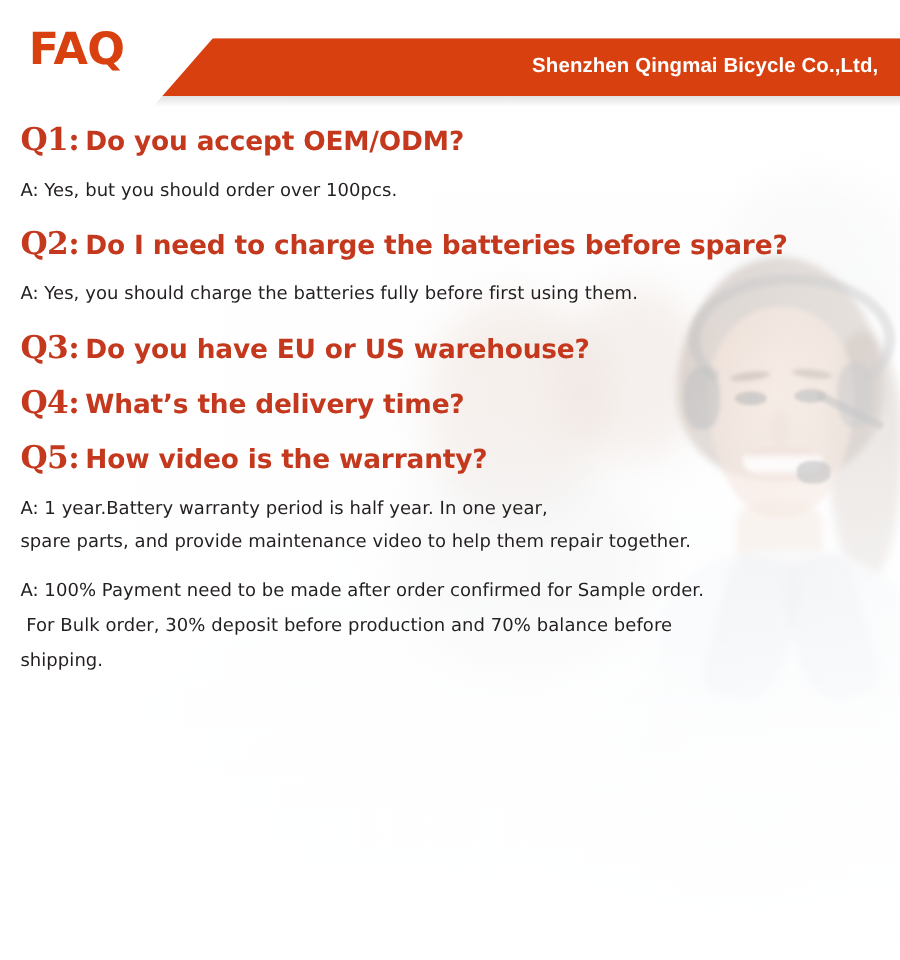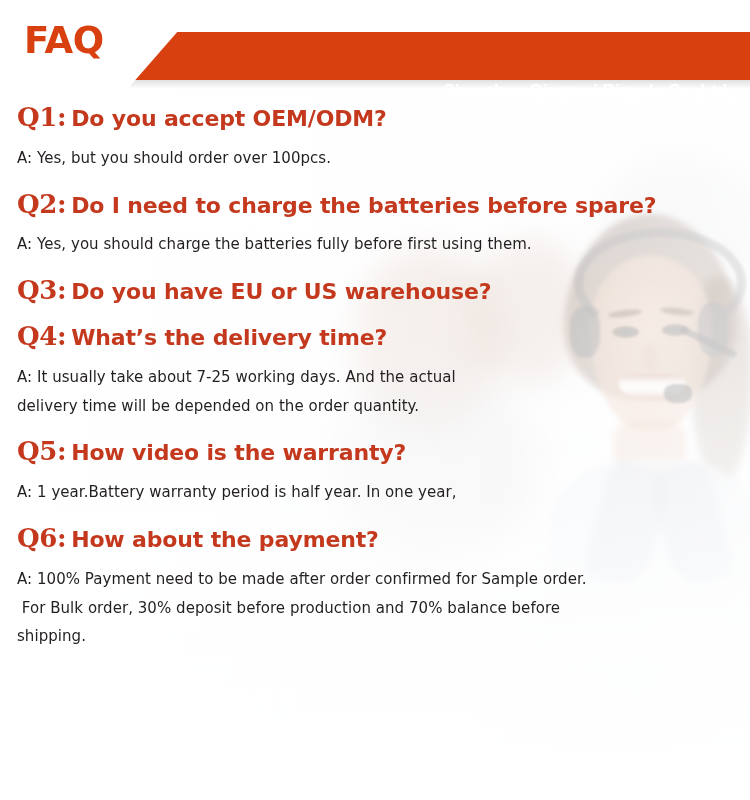--- a/index.html
+++ b/index.html
@@ -194,21 +194,20 @@
   }
   #company-name {
     position: absolute;
     right: 18px; top: 45px;
     font-size: 17px;
     font-weight: 700;
     color: #ffffff;
     letter-spacing: 0.1px;
     white-space: nowrap;
     font-family: Liberation Sans, sans-serif;
-    margin-top: 36px;
   }
 
   
   #faq-list {
     position: absolute;
     left: 0; top: 92px;
     width: 750px;
     z-index: 4;
     padding: 0 16px 0 17px;
     box-sizing: border-box;
@@ -308,33 +307,29 @@
         <div class="faq-question"><span class="q-label">Q2:</span><span class="q-text">Do I need to charge the batteries before spare?</span></div>
         <div class="faq-answer">
           <span class="a-line">A: Yes, you should charge the batteries fully before first using them.</span>
         </div>
       </div>
       <div class="faq-item">
         <div class="faq-question"><span class="q-label">Q3:</span><span class="q-text">Do you have EU or US warehouse?</span></div>
       </div>
       <div class="faq-item">
         <div class="faq-question"><span class="q-label">Q4:</span><span class="q-text">What’s the delivery time?</span></div>
-        <div class="faq-answer">
-          <span class="a-line">A: It usually take about 7-25 working days. And the actual</span>
-          <span class="a-line">delivery time will be depended on the order quantity.</span>
-        </div>
       </div>
       <div class="faq-item">
         <div class="faq-question"><span class="q-label">Q5:</span><span class="q-text">How video is the warranty?</span></div>
         <div class="faq-answer">
           <span class="a-line">A: 1 year.Battery warranty period is half year. In one year,</span>
+          <span class="a-line">spare parts, and provide maintenance video to help them repair together.</span>
         </div>
       </div>
       <div class="faq-item">
-        <div class="faq-question"><span class="q-label">Q6:</span><span class="q-text">How about the payment?</span></div>
         <div class="faq-answer">
           <span class="a-line">A: 100% Payment need to be made after order confirmed for Sample order.</span>
           <span class="a-line"> For Bulk order, 30% deposit before production and 70% balance before</span>
           <span class="a-line">shipping.</span>
         </div>
       </div>
     </div>
 
 </div>
 

